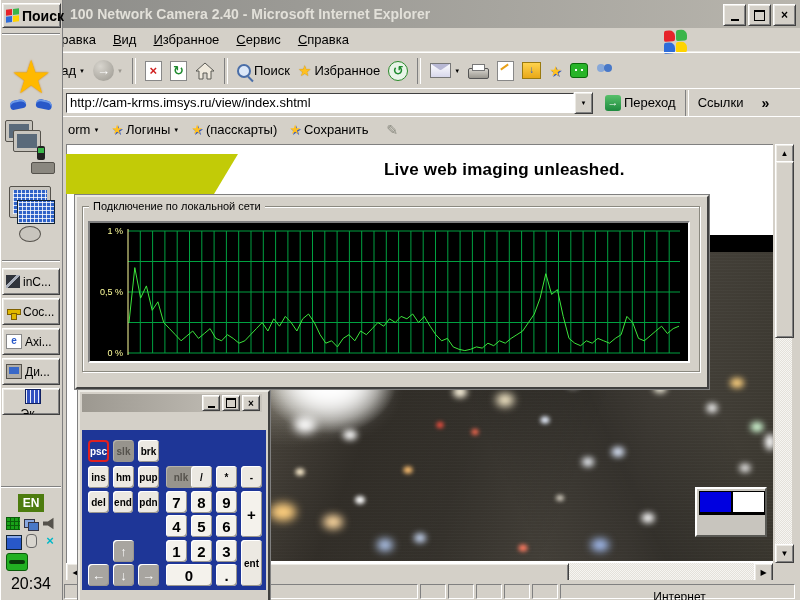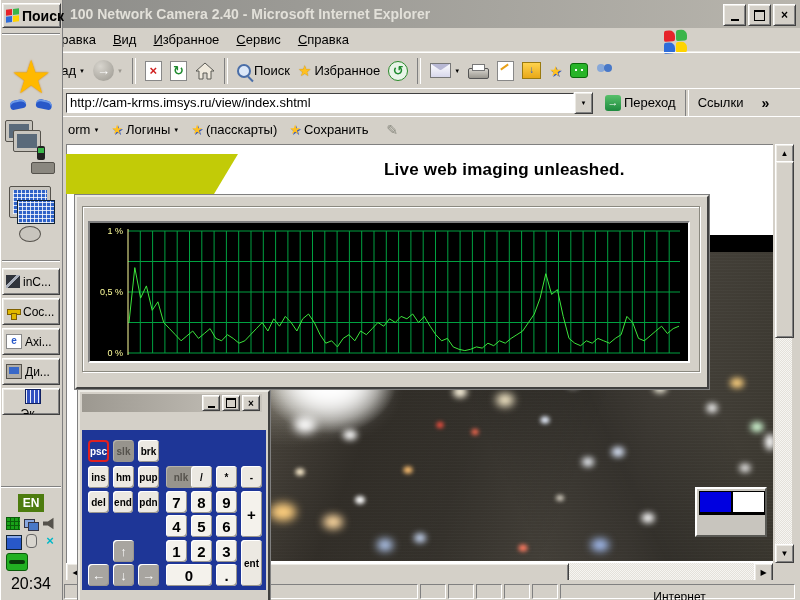--- a/index.html
+++ b/index.html
@@ -407,20 +407,21 @@
       <div class="pane sunken" style="width:26px"></div>
       <div class="pane sunken" style="flex:1;display:flex;align-items:center;gap:5px;padding-left:4px">
         <span class="globe"></span>
         <span style="font-size:12px">Интернет</span>
       </div>
     </div>
   </div>
 
   <div id="netmon" class="abs">
     <div id="nm-group" class="abs">
+      <span id="nm-legend" class="abs">Подключение по локальной сети</span>
       <div id="nm-graph" class="abs">
         <svg width="598" height="138">
             <line x1="50.3" y1="8" x2="50.3" y2="130" stroke="#00A040" stroke-width="1"></line>
             <line x1="62.599999999999994" y1="8" x2="62.599999999999994" y2="130" stroke="#00A040" stroke-width="1"></line>
             <line x1="74.89999999999999" y1="8" x2="74.89999999999999" y2="130" stroke="#00A040" stroke-width="1"></line>
             <line x1="87.19999999999999" y1="8" x2="87.19999999999999" y2="130" stroke="#00A040" stroke-width="1"></line>
             <line x1="99.49999999999999" y1="8" x2="99.49999999999999" y2="130" stroke="#00A040" stroke-width="1"></line>
             <line x1="111.79999999999998" y1="8" x2="111.79999999999998" y2="130" stroke="#00A040" stroke-width="1"></line>
             <line x1="124.09999999999998" y1="8" x2="124.09999999999998" y2="130" stroke="#00A040" stroke-width="1"></line>
             <line x1="136.39999999999998" y1="8" x2="136.39999999999998" y2="130" stroke="#00A040" stroke-width="1"></line>

